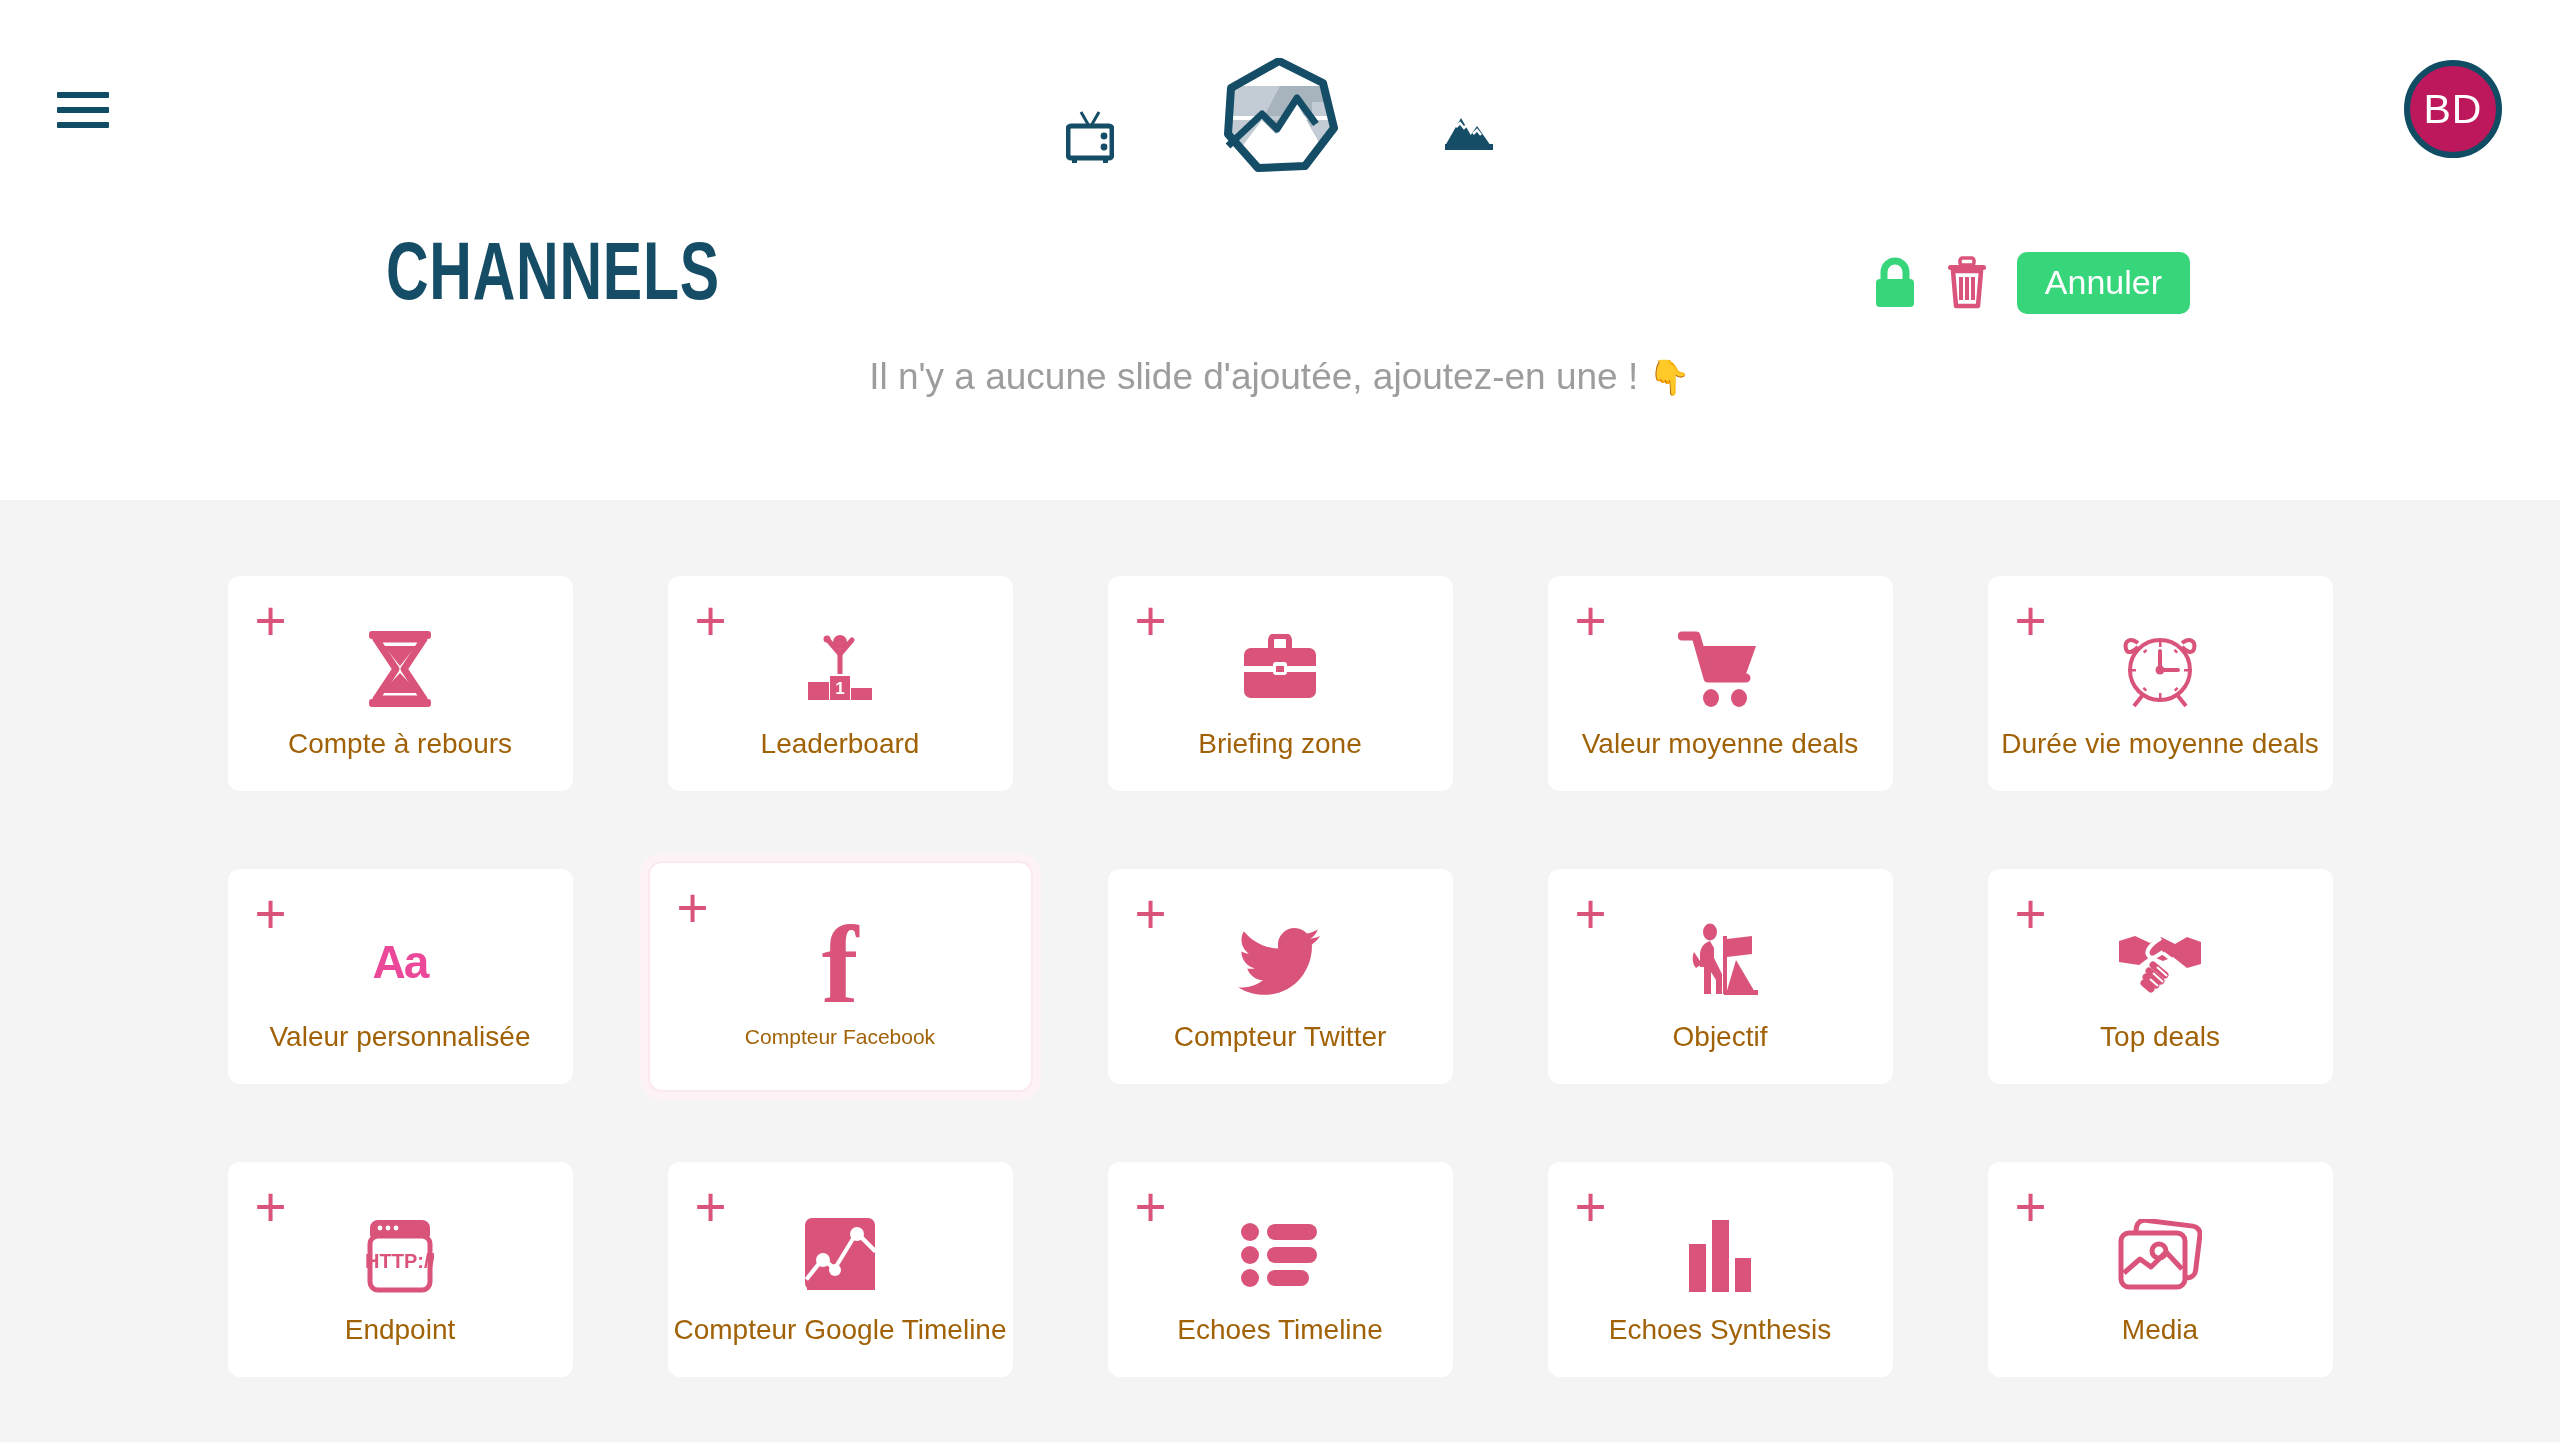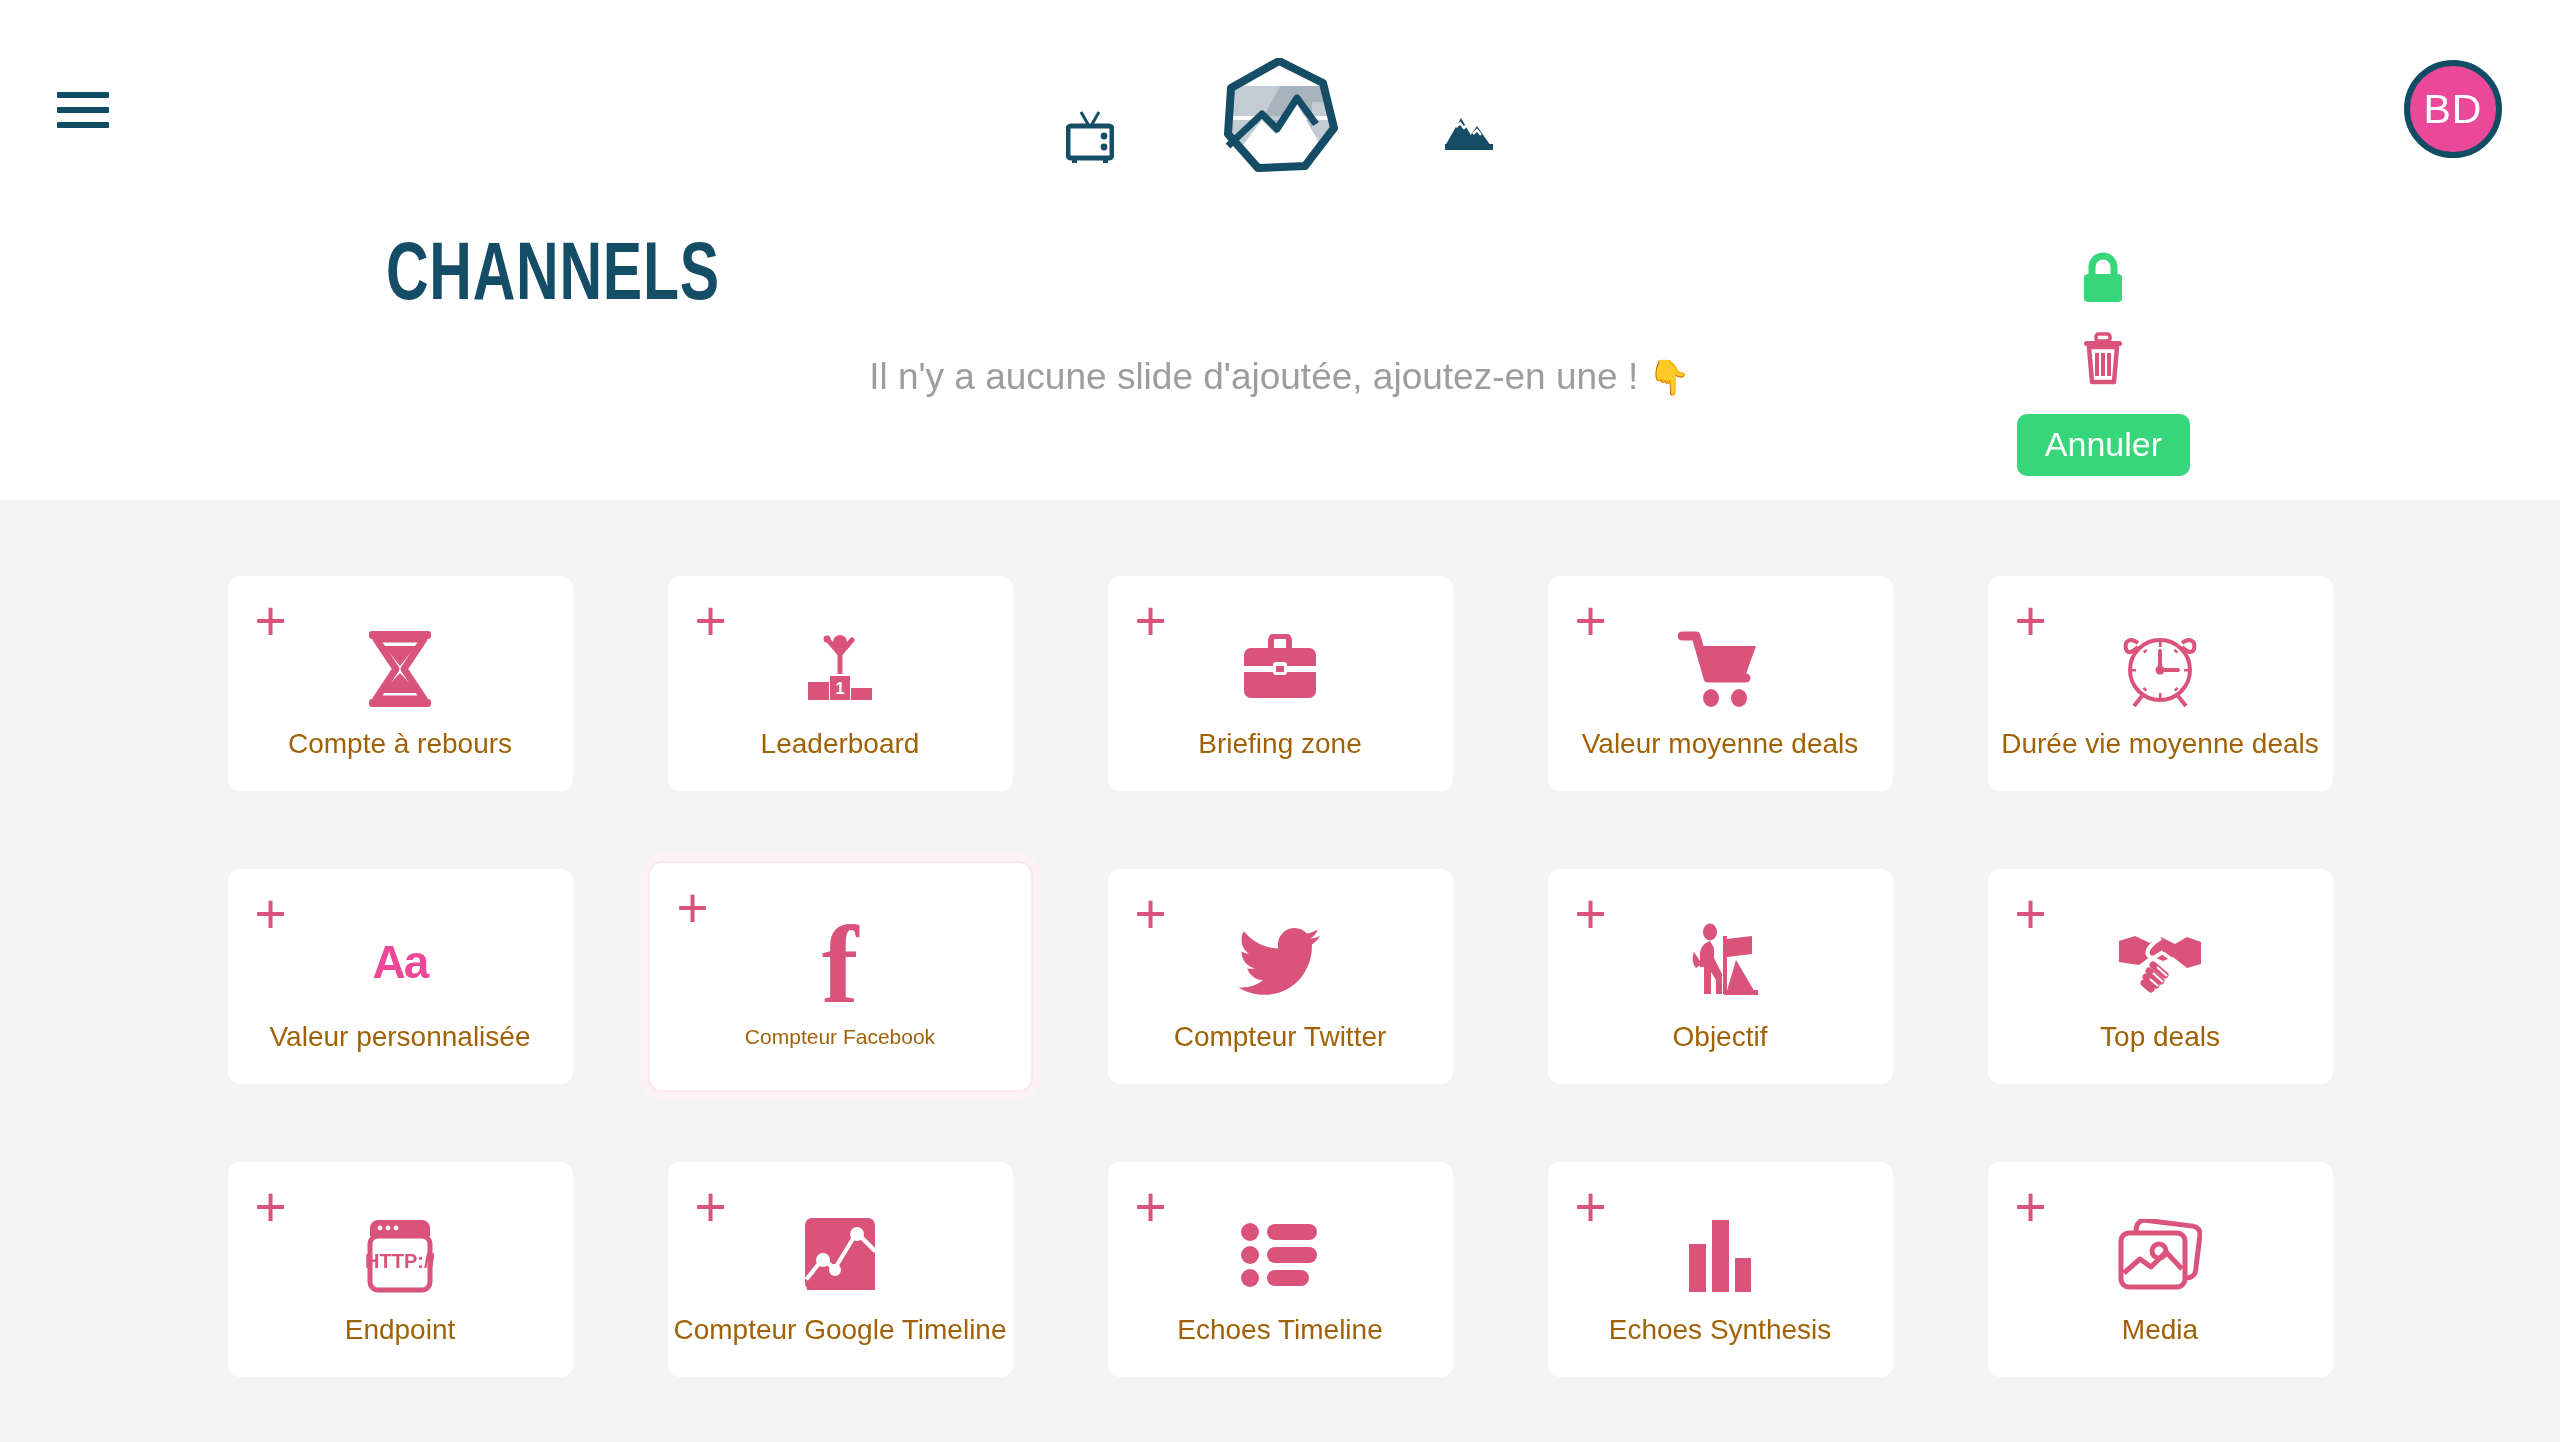--- a/index.html
+++ b/index.html
@@ -53,21 +53,21 @@
   .tv-icon   { margin-bottom: 10px; }
   .peak-icon { margin-bottom: 18px; }
 
   .avatar {
     position: absolute;
     right: 58px;
     top: 60px;
     width: 98px;
     height: 98px;
     border-radius: 50%;
-    background: #ec4899;
+    background: #be185d;
     border: 6px solid #104c64;
     color: #ffffff;
     font-size: 41px;
     letter-spacing: 1px;
     display: flex;
     align-items: center;
     justify-content: center;
     font-family: "Liberation Sans", sans-serif;
     cursor: pointer;
   }
@@ -106,21 +106,20 @@
     transform: translateX(-128px);
   }
 
   .actions {
     position: absolute;
     right: 370px;
     top: 22px;
     display: flex;
     align-items: center;
     gap: 28px;
-    flex-direction: column;
   }
 
   .icon-btn {
     background: none;
     border: none;
     cursor: pointer;
     display: flex;
     align-items: center;
     justify-content: center;
     padding: 0;

